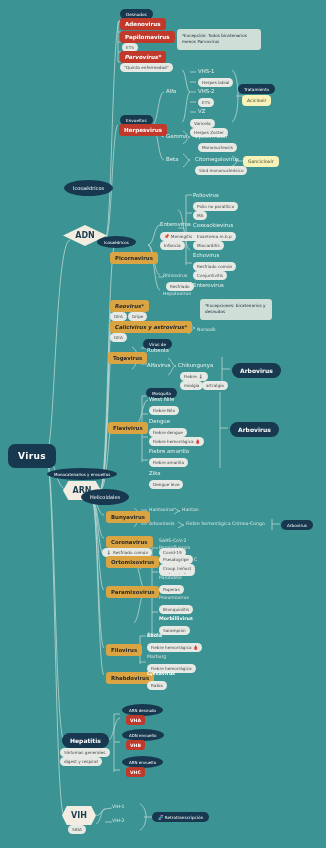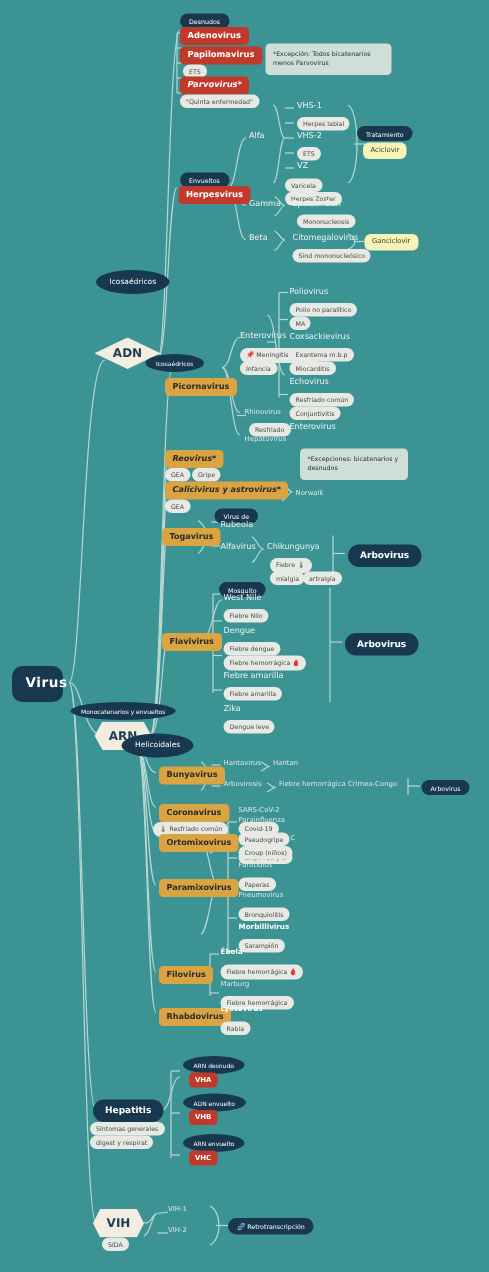--- a/index.html
+++ b/index.html
@@ -210,21 +210,21 @@
       <path d="M114 770 L120 770"></path>
 
       <path d="M96 815 C 101 817, 101 809, 105 809 C 101 809, 101 822, 96 824"></path>
       <path d="M105 809 L112 808"></path>
       <path d="M105 822 L112 822"></path>
       <path d="M140 804 C 148 808, 148 826, 140 830"></path>
       <path d="M144 817 L152 817"></path>
     </g>
   </svg>
 
-  <div class="node root" style="left:8px;top:444px;width:34px;">Virus</div>
+  <div class="node root" style="left:8px;top:444px;width:48px;">Virus</div>
 
   <div class="node ellipse-dark" style="left:64px;top:180px;">Icosaédricos</div>
   <div class="node diamond" style="left:63px;top:225px;width:44px;">ADN</div>
 
   <div class="node pill-dark" style="left:120px;top:9px;">Desnudos</div>
 
   <div class="node red" style="left:120px;top:18px;">Adenovirus</div>
   <div class="node red" style="left:120px;top:31px;">Papilomavirus</div>
   <div class="node grey" style="left:122px;top:43px;">ETS</div>
   <div class="node red-it" style="left:120px;top:51px;">Parvovirus*</div>

